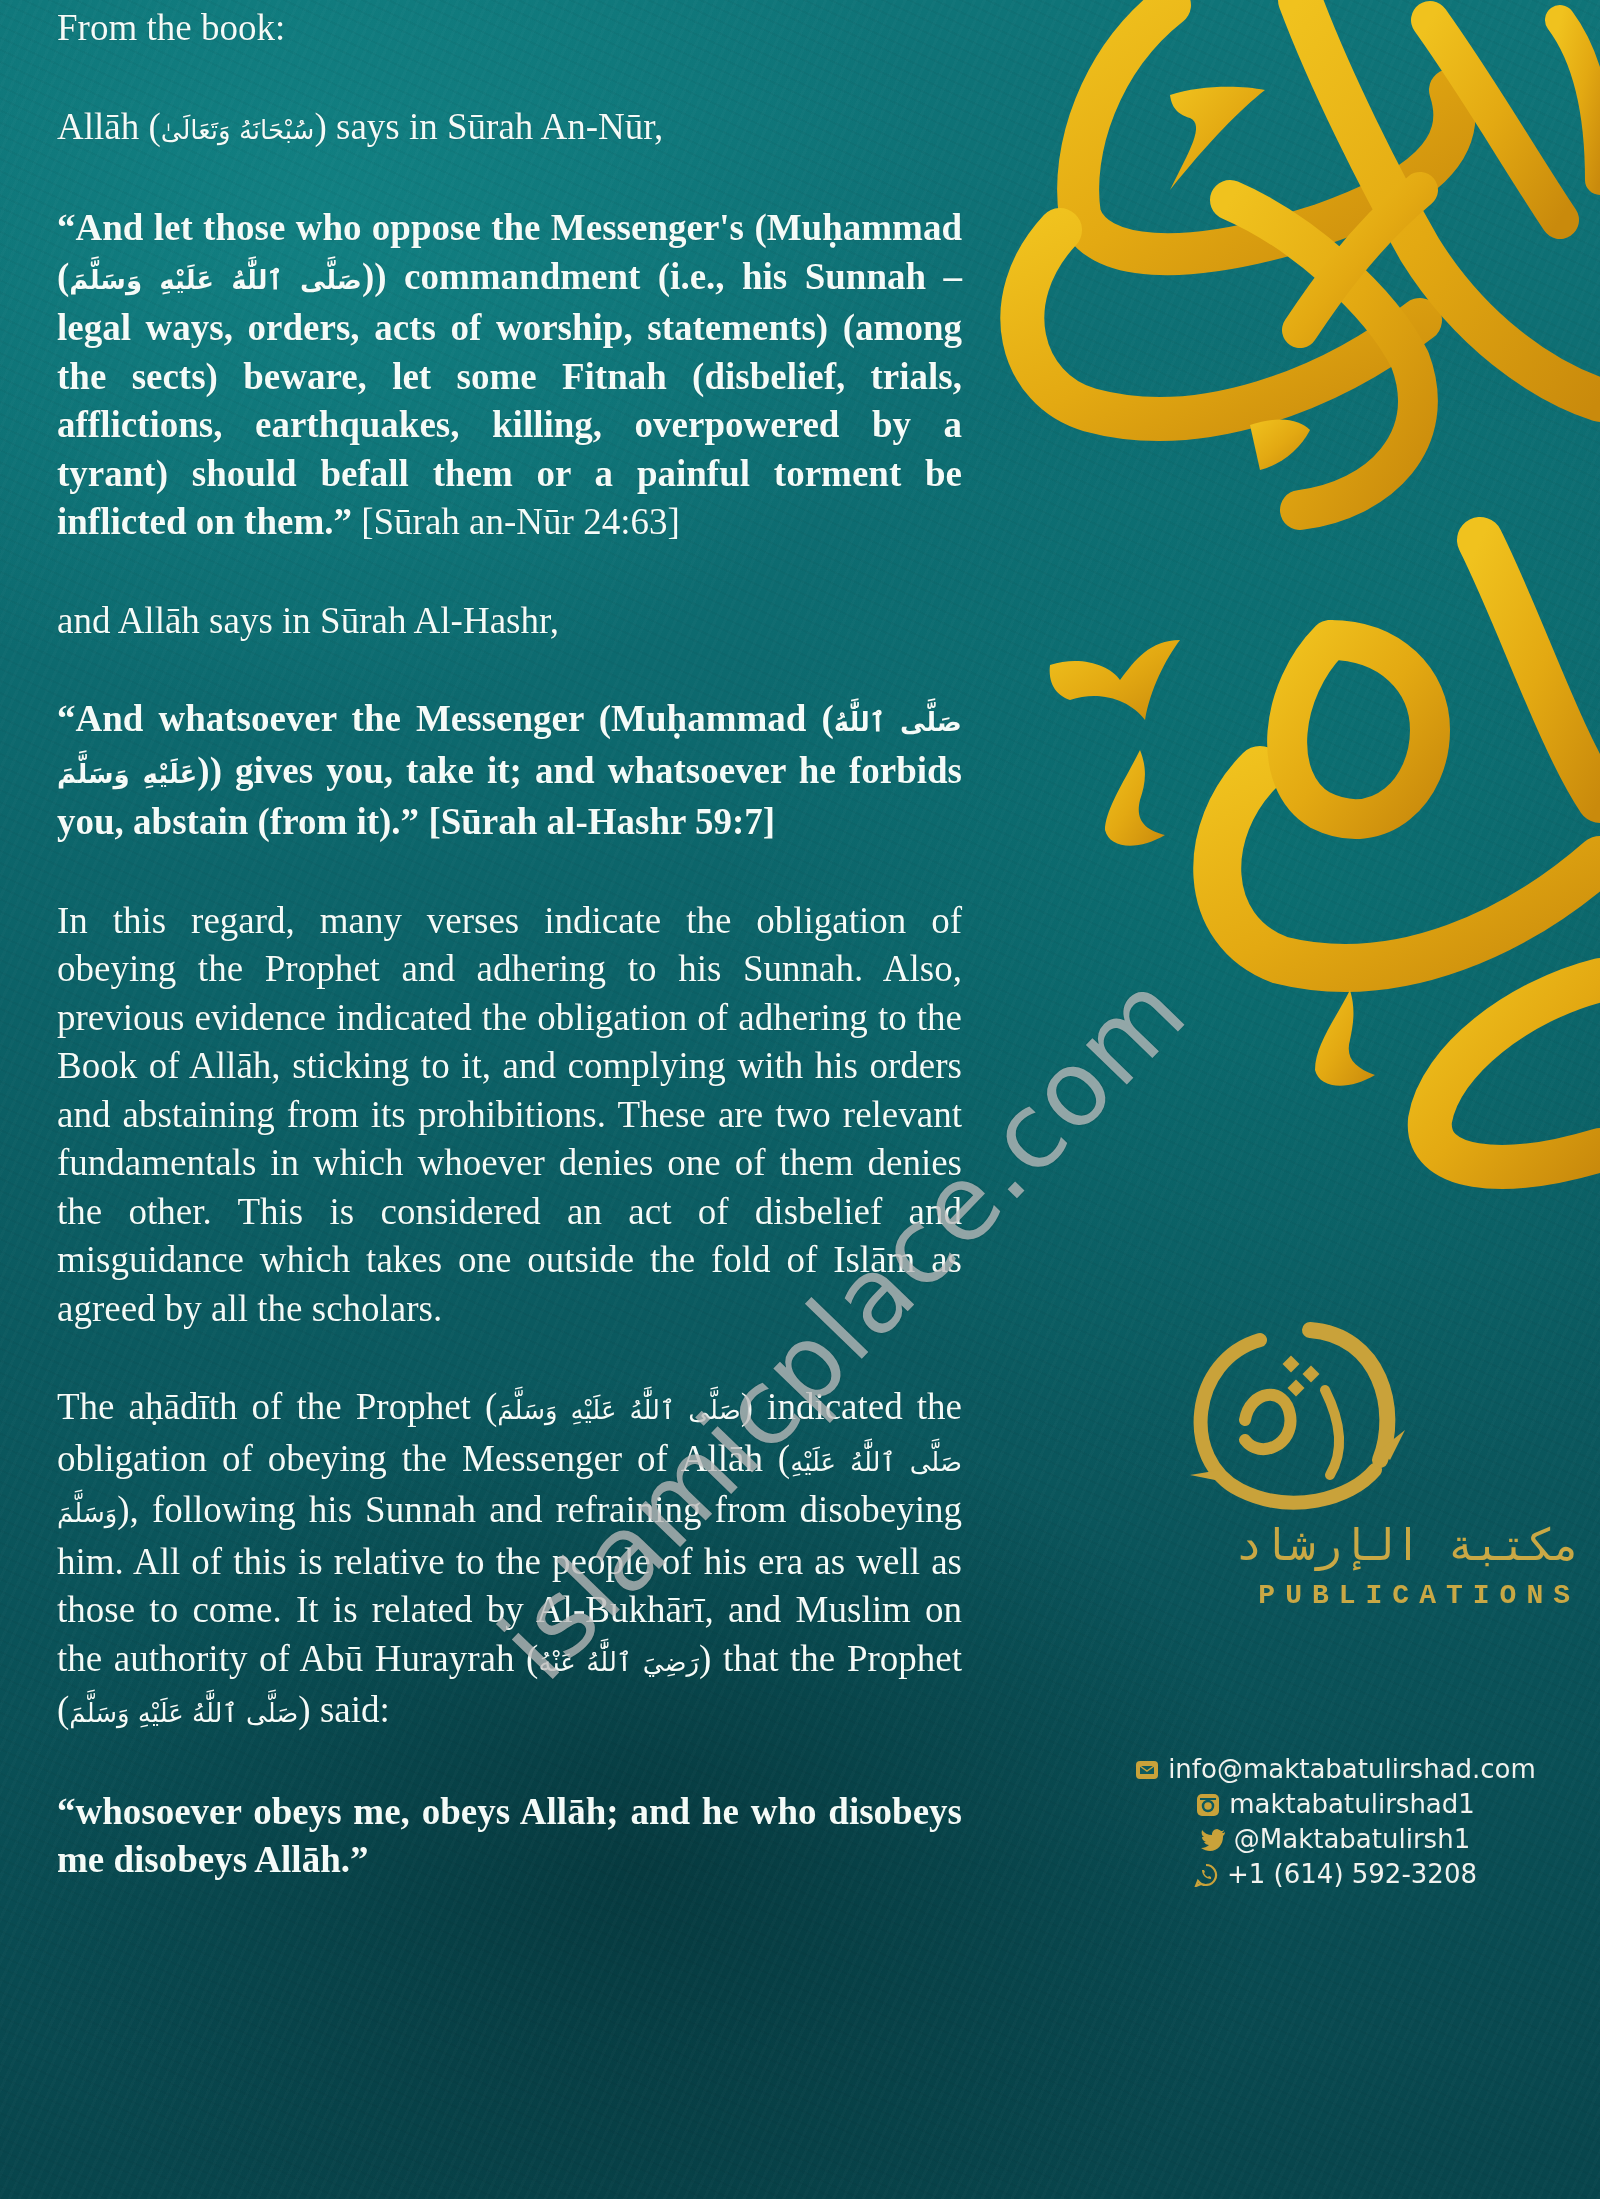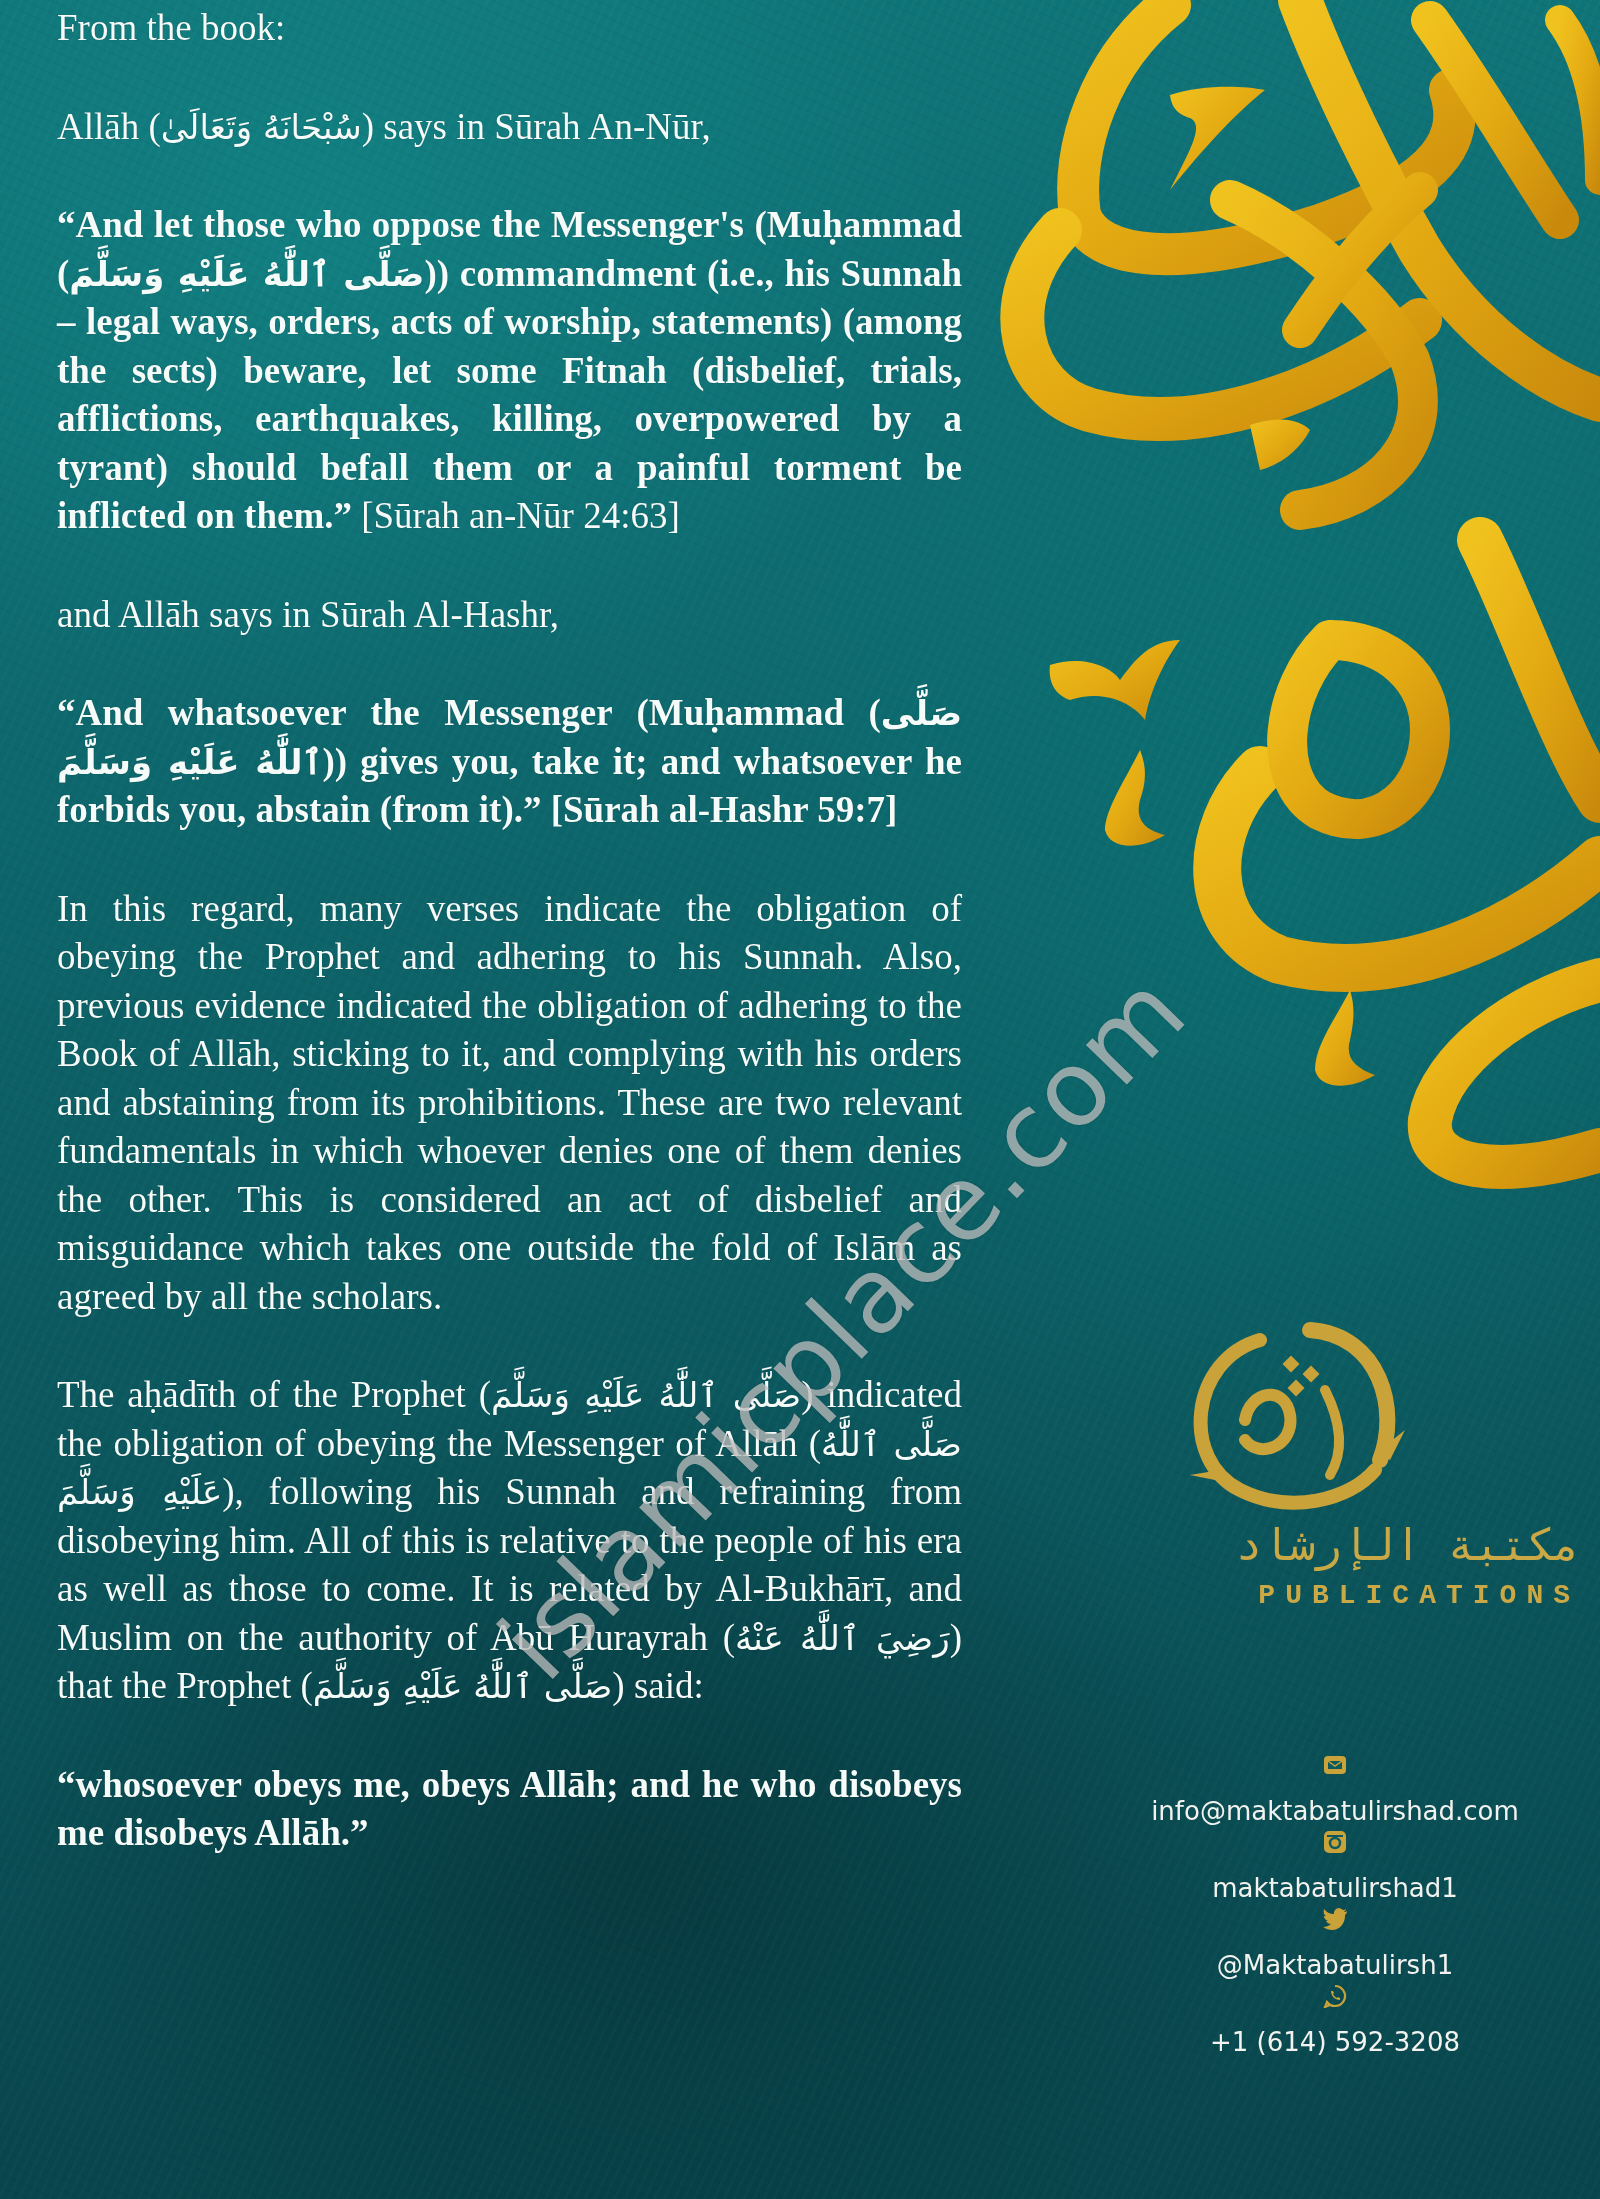--- a/index.html
+++ b/index.html
@@ -26,39 +26,39 @@
       position: absolute; left: 57px; top: 4px; width: 905px;
       color: #f4fbf8; font-size: 37px; line-height: 48.5px;
       text-align: justify;
       font-family: "Liberation Serif", "DejaVu Serif", serif;
       text-shadow: 0 0 1px rgba(0,0,0,0.4);
     }
     .text-col p { margin: 0; }
     .heading { font-weight: normal; margin-bottom: 50px !important; }
     .gap { height: 50px; }
     .quote { font-weight: bold; }
-    .honor { font-family: "DejaVu Sans", sans-serif; font-size: 34px; }
+    .honor { font-family: "DejaVu Sans", sans-serif; font-size: 26px; }
 
     .calligraphy { position: absolute; left: 1000px; top: 0; width: 600px; height: 1300px; }
     .logo-wrap { position: absolute; left: 1150px; top: 1310px; width: 320px; height: 200px; }
     .publisher {
       position: absolute; left: 1060px; top: 1520px; width: 520px;
       text-align: right; color: #c9a845;
       font-family: Liberation Mono, monospace;
     }
     .pub-arabic { font-size: 44px; line-height: 56px; letter-spacing: 1px; }
     .pub-name { font-size: 52px; line-height: 60px; margin-top: 2px; }
     .pub-sub { font-size: 28px; letter-spacing: 10px; line-height: 40px; font-weight: bold; }
     .pub-loc { font-size: 25px; line-height: 40px; margin-top: 14px; color: #d6bd6a; }
     .contacts {
       position: absolute; left: 1100px; top: 1752px; width: 470px;
       color: #f2f2ee; font-family: "DejaVu Sans", sans-serif; font-size: 26px;
       line-height: 35px;
     }
-    .contact-row { display: flex; align-items: center; justify-content: center; gap: 16px; flex-direction: column; }
+    .contact-row { display: flex; align-items: center; justify-content: center; gap: 8px; }
     .contact-row .ico { width: 26px; height: 26px; display: inline-flex; align-items: center; justify-content: center; }
     .watermark {
       position: absolute; left: 520px; top: 1600px; transform-origin: left center;
       transform: rotate(-46deg);
       color: rgba(200,200,200,0.72); font-family: "DejaVu Sans", sans-serif;
       font-size: 104px; letter-spacing: 2px; white-space: nowrap;
       pointer-events: none;
       text-shadow: 0 0 2px rgba(0,0,0,0.2);
     }
   </style>

